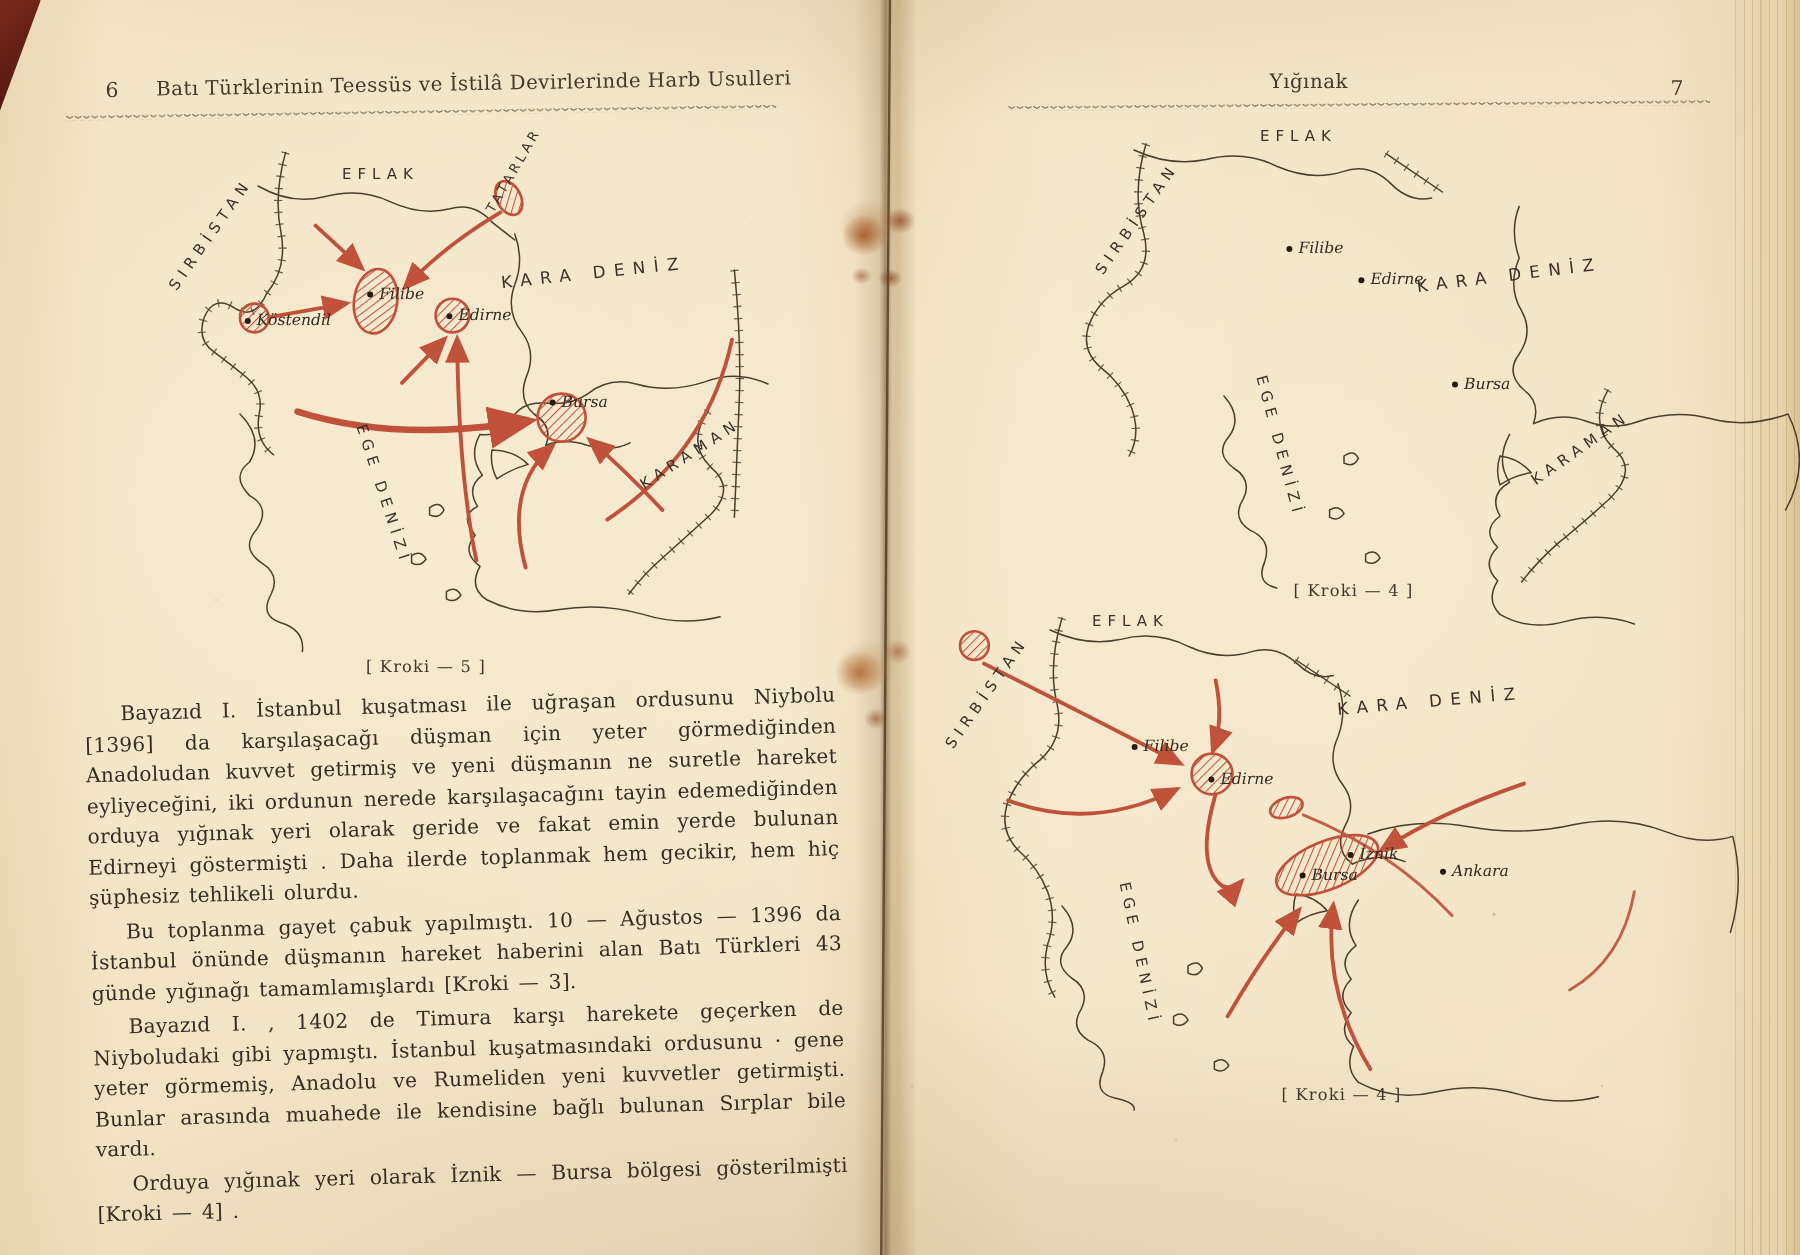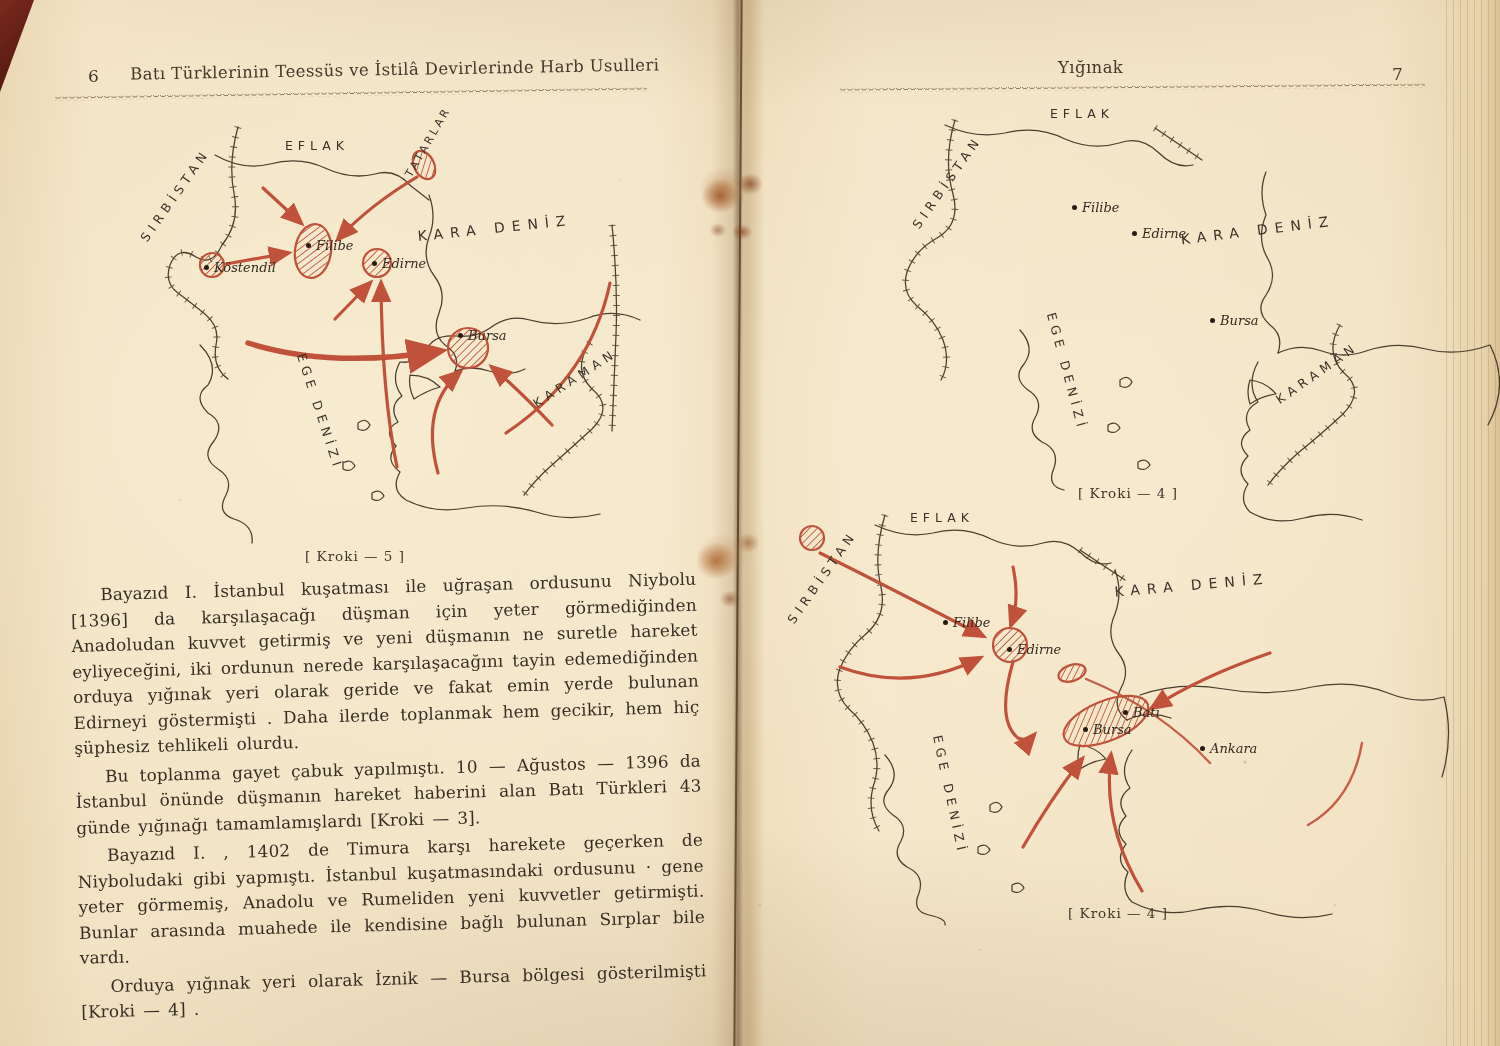--- a/index.html
+++ b/index.html
@@ -244,25 +244,25 @@
   <div class="city-label" style="left:943px;top:615px;">
       <span class="dot"></span>
       <span class="city-name">Filibe</span>
     </div>
   <div class="city-label" style="left:1007px;top:642px;">
       <span class="dot"></span>
       <span class="city-name">Edirne</span>
     </div>
   <div class="city-label" style="left:1123px;top:705px;">
       <span class="dot"></span>
-      <span class="city-name">Batı</span>
+      <span class="city-name">İznik</span>
     </div>
   <div class="city-label" style="left:1083px;top:722px;">
       <span class="dot"></span>
       <span class="city-name">Bursa</span>
     </div>
-  <div class="city-label" style="left:1200px;top:741px;">
+  <div class="city-label" style="left:1200px;top:719px;">
       <span class="dot"></span>
       <span class="city-name">Ankara</span>
     </div>
   <div class="caption" style="left:1068px;top:905px;text-align:right;">[ Kroki — 4 ]</div>
 
 </div>
 
 </body></html>

